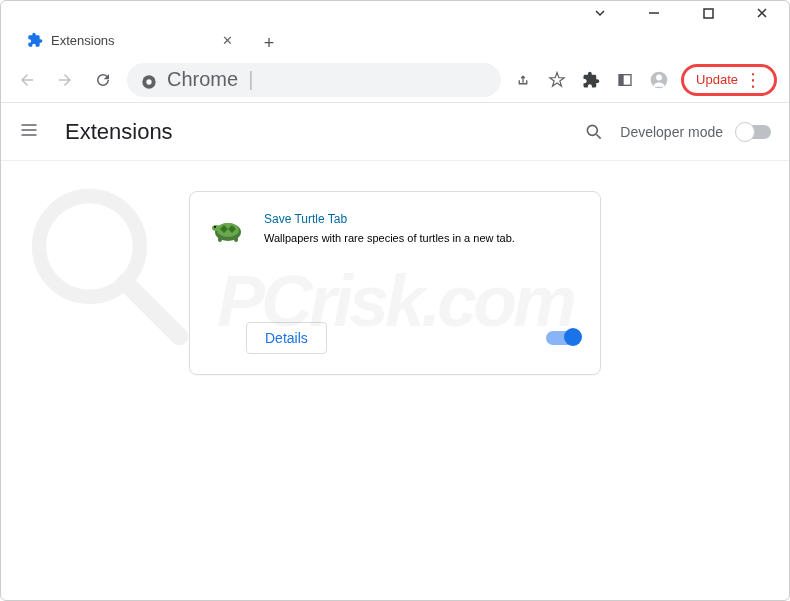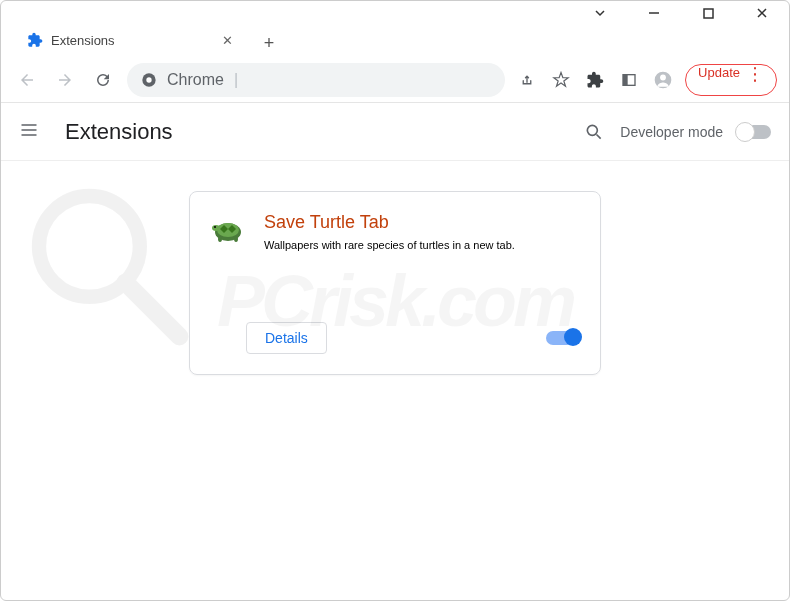--- a/index.html
+++ b/index.html
@@ -62,36 +62,36 @@
     .nav-btn.enabled { color: #555; }
     .omnibox {
       flex: 1;
       display: flex;
       align-items: center;
       height: 34px;
       background: #f1f3f4;
       border-radius: 17px;
       padding: 0 14px;
       gap: 10px;
-      font-size: 16px;
+      font-size: 20px;
       color: #5f6368;
     }
     .omnibox .chrome-icon { width: 16px; height: 16px; }
     .omnibox .label-chrome { color: #5f6368; }
     .omnibox .divider { color: #bdc1c6; }
     .omnibox .url-rest { color: #9aa0a6; }
     .tool-icon { width: 24px; height: 24px; display: flex; align-items: center; justify-content: center; color: #5f6368; }
     .update-btn {
-      border: 1px solid #ef4444;
+      border: 3px solid #ef4444;
       color: #d93025;
       border-radius: 16px;
       height: 32px;
       padding: 0 12px;
       display: flex;
-      align-items: flex-start;
+      align-items: center;
       gap: 6px;
       font-size: 13px;
       font-weight: 500;
     }
     .update-btn .dots { font-size: 18px; line-height: 1; }
     .page-header {
       display: flex;
       align-items: center;
       height: 58px;
       padding: 0 18px;
@@ -112,21 +112,21 @@
     .ext-card {
       width: 412px;
       border: 1px solid #dadce0;
       border-radius: 8px;
       padding: 20px;
       box-shadow: 0 1px 2px rgba(0,0,0,0.04);
     }
     .ext-head { display: flex; gap: 18px; min-height: 90px; }
     .ext-icon { width: 36px; height: 36px; flex-shrink: 0; }
     .ext-info { flex: 1; }
-    .ext-name { font-size: 18px; color: #c2410c; margin-bottom: 4px; }
+    .ext-name { font-size: 12px; color: #0369a1; margin-bottom: 4px; }
     .ext-desc { font-size: 11px; color: #000000; line-height: 1.5; }
     .ext-foot { display: flex; align-items: center; gap: 24px; margin-top: 20px; padding-left: 36px; }
     .card-btn {
       border: 1px solid #dadce0;
       color: #1a73e8;
       border-radius: 4px;
       padding: 7px 18px;
       font-size: 14px;
       font-weight: 500;
       cursor: pointer;

